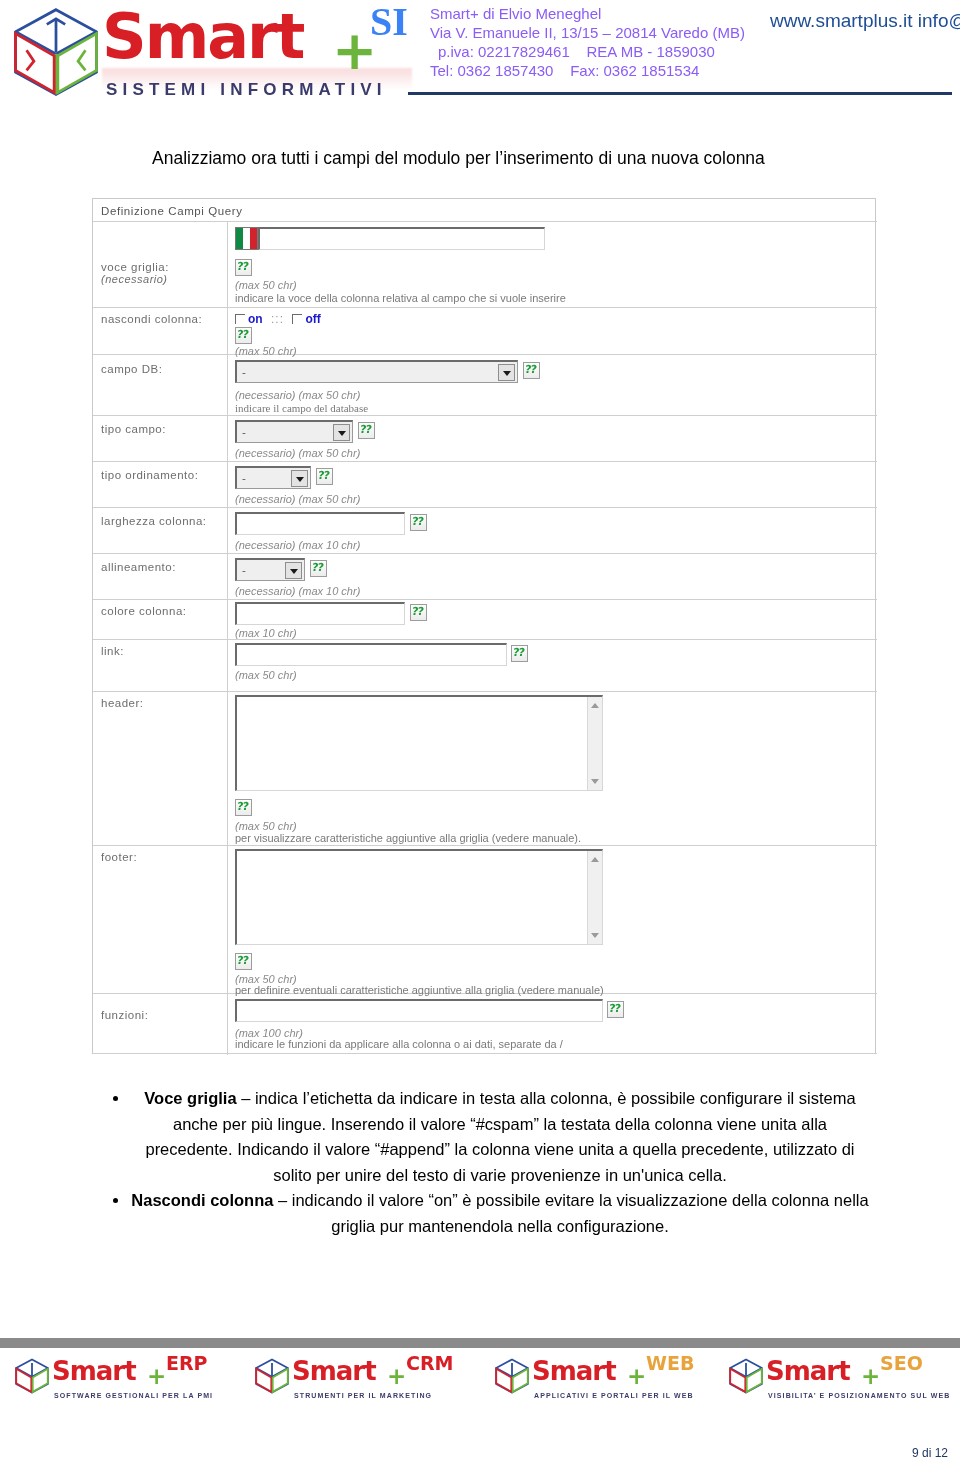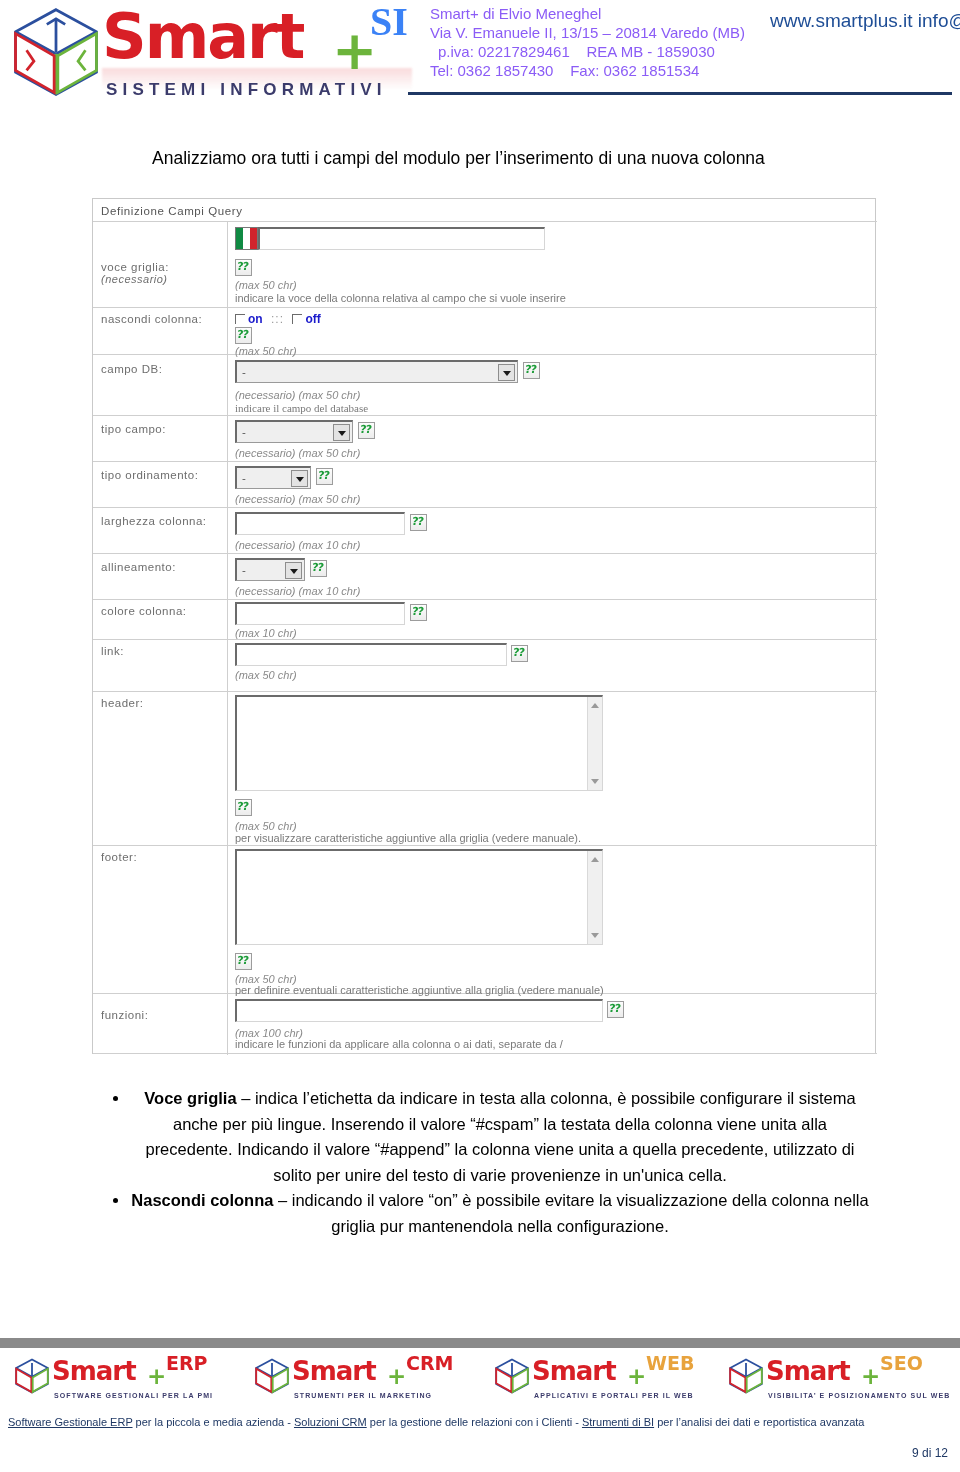--- a/index.html
+++ b/index.html
@@ -515,16 +515,15 @@
     </svg>
     <div class="word">Smart</div>
     <div class="plus">+</div>
     <div class="suffix" style="color:#e8a33d;">SEO</div>
     <div class="tag">VISIBILITA’ E POSIZIONAMENTO SUL WEB</div>
   </div>
 
 </div>
 
 <div class="footer-text">
-  <div><u>Software Gestionale ERP</u><span> per la piccola e media azienda - </span><u>Soluzioni CRM</u><span> per la gestione delle relazioni con i Clienti - </span><u>Strumenti di BI</u><span> per l’analisi dei dati e reportistica avanzata</span></div>
 </div>
 
 <div class="page-num">9 di 12</div>
 
 </body></html>

